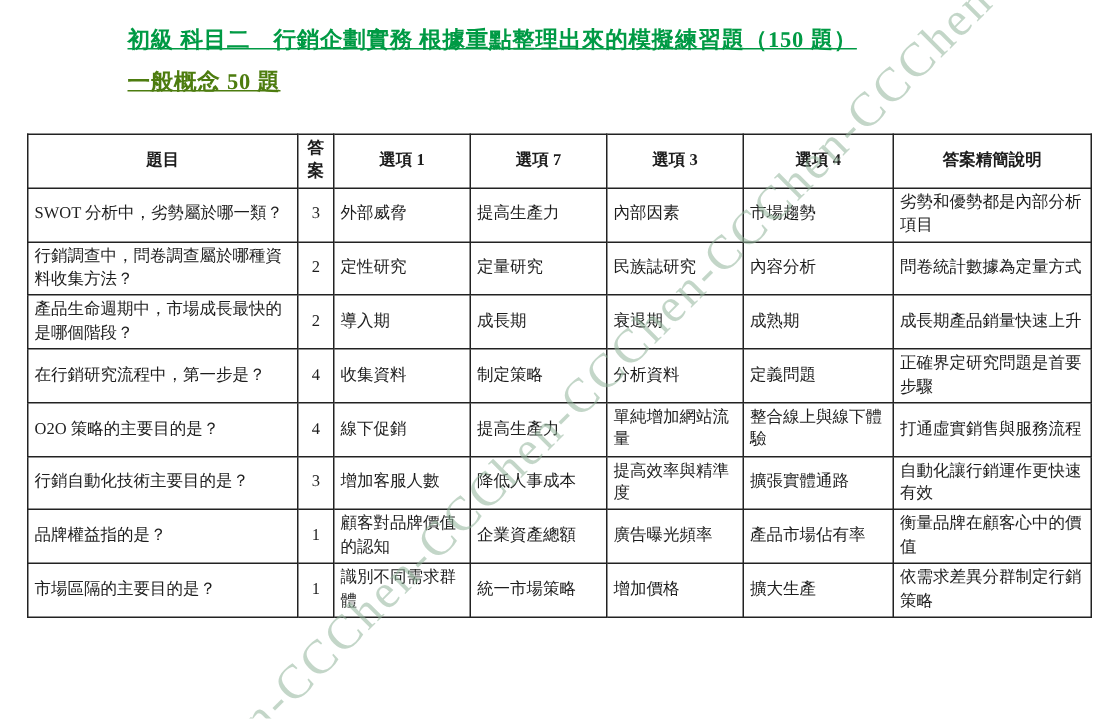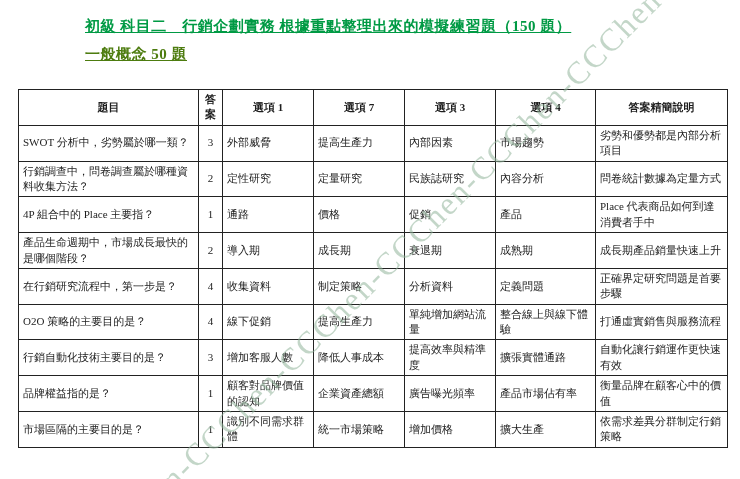--- a/index.html
+++ b/index.html
@@ -84,29 +84,20 @@
       <tr>
         <td>行銷調查中，問卷調查屬於哪種資料收集方法？</td>
         <td class="ans">2</td>
         <td>定性研究</td>
         <td>定量研究</td>
         <td>民族誌研究</td>
         <td>內容分析</td>
         <td>問卷統計數據為定量方式</td>
       </tr>
       <tr>
-        <td>4P 組合中的 Place 主要指？</td>
-        <td class="ans">1</td>
-        <td>通路</td>
-        <td>價格</td>
-        <td>促銷</td>
-        <td>產品</td>
-        <td>Place 代表商品如何到達消費者手中</td>
-      </tr>
-      <tr>
         <td>產品生命週期中，市場成長最快的是哪個階段？</td>
         <td class="ans">2</td>
         <td>導入期</td>
         <td>成長期</td>
         <td>衰退期</td>
         <td>成熟期</td>
         <td>成長期產品銷量快速上升</td>
       </tr>
       <tr>
         <td>在行銷研究流程中，第一步是？</td>

